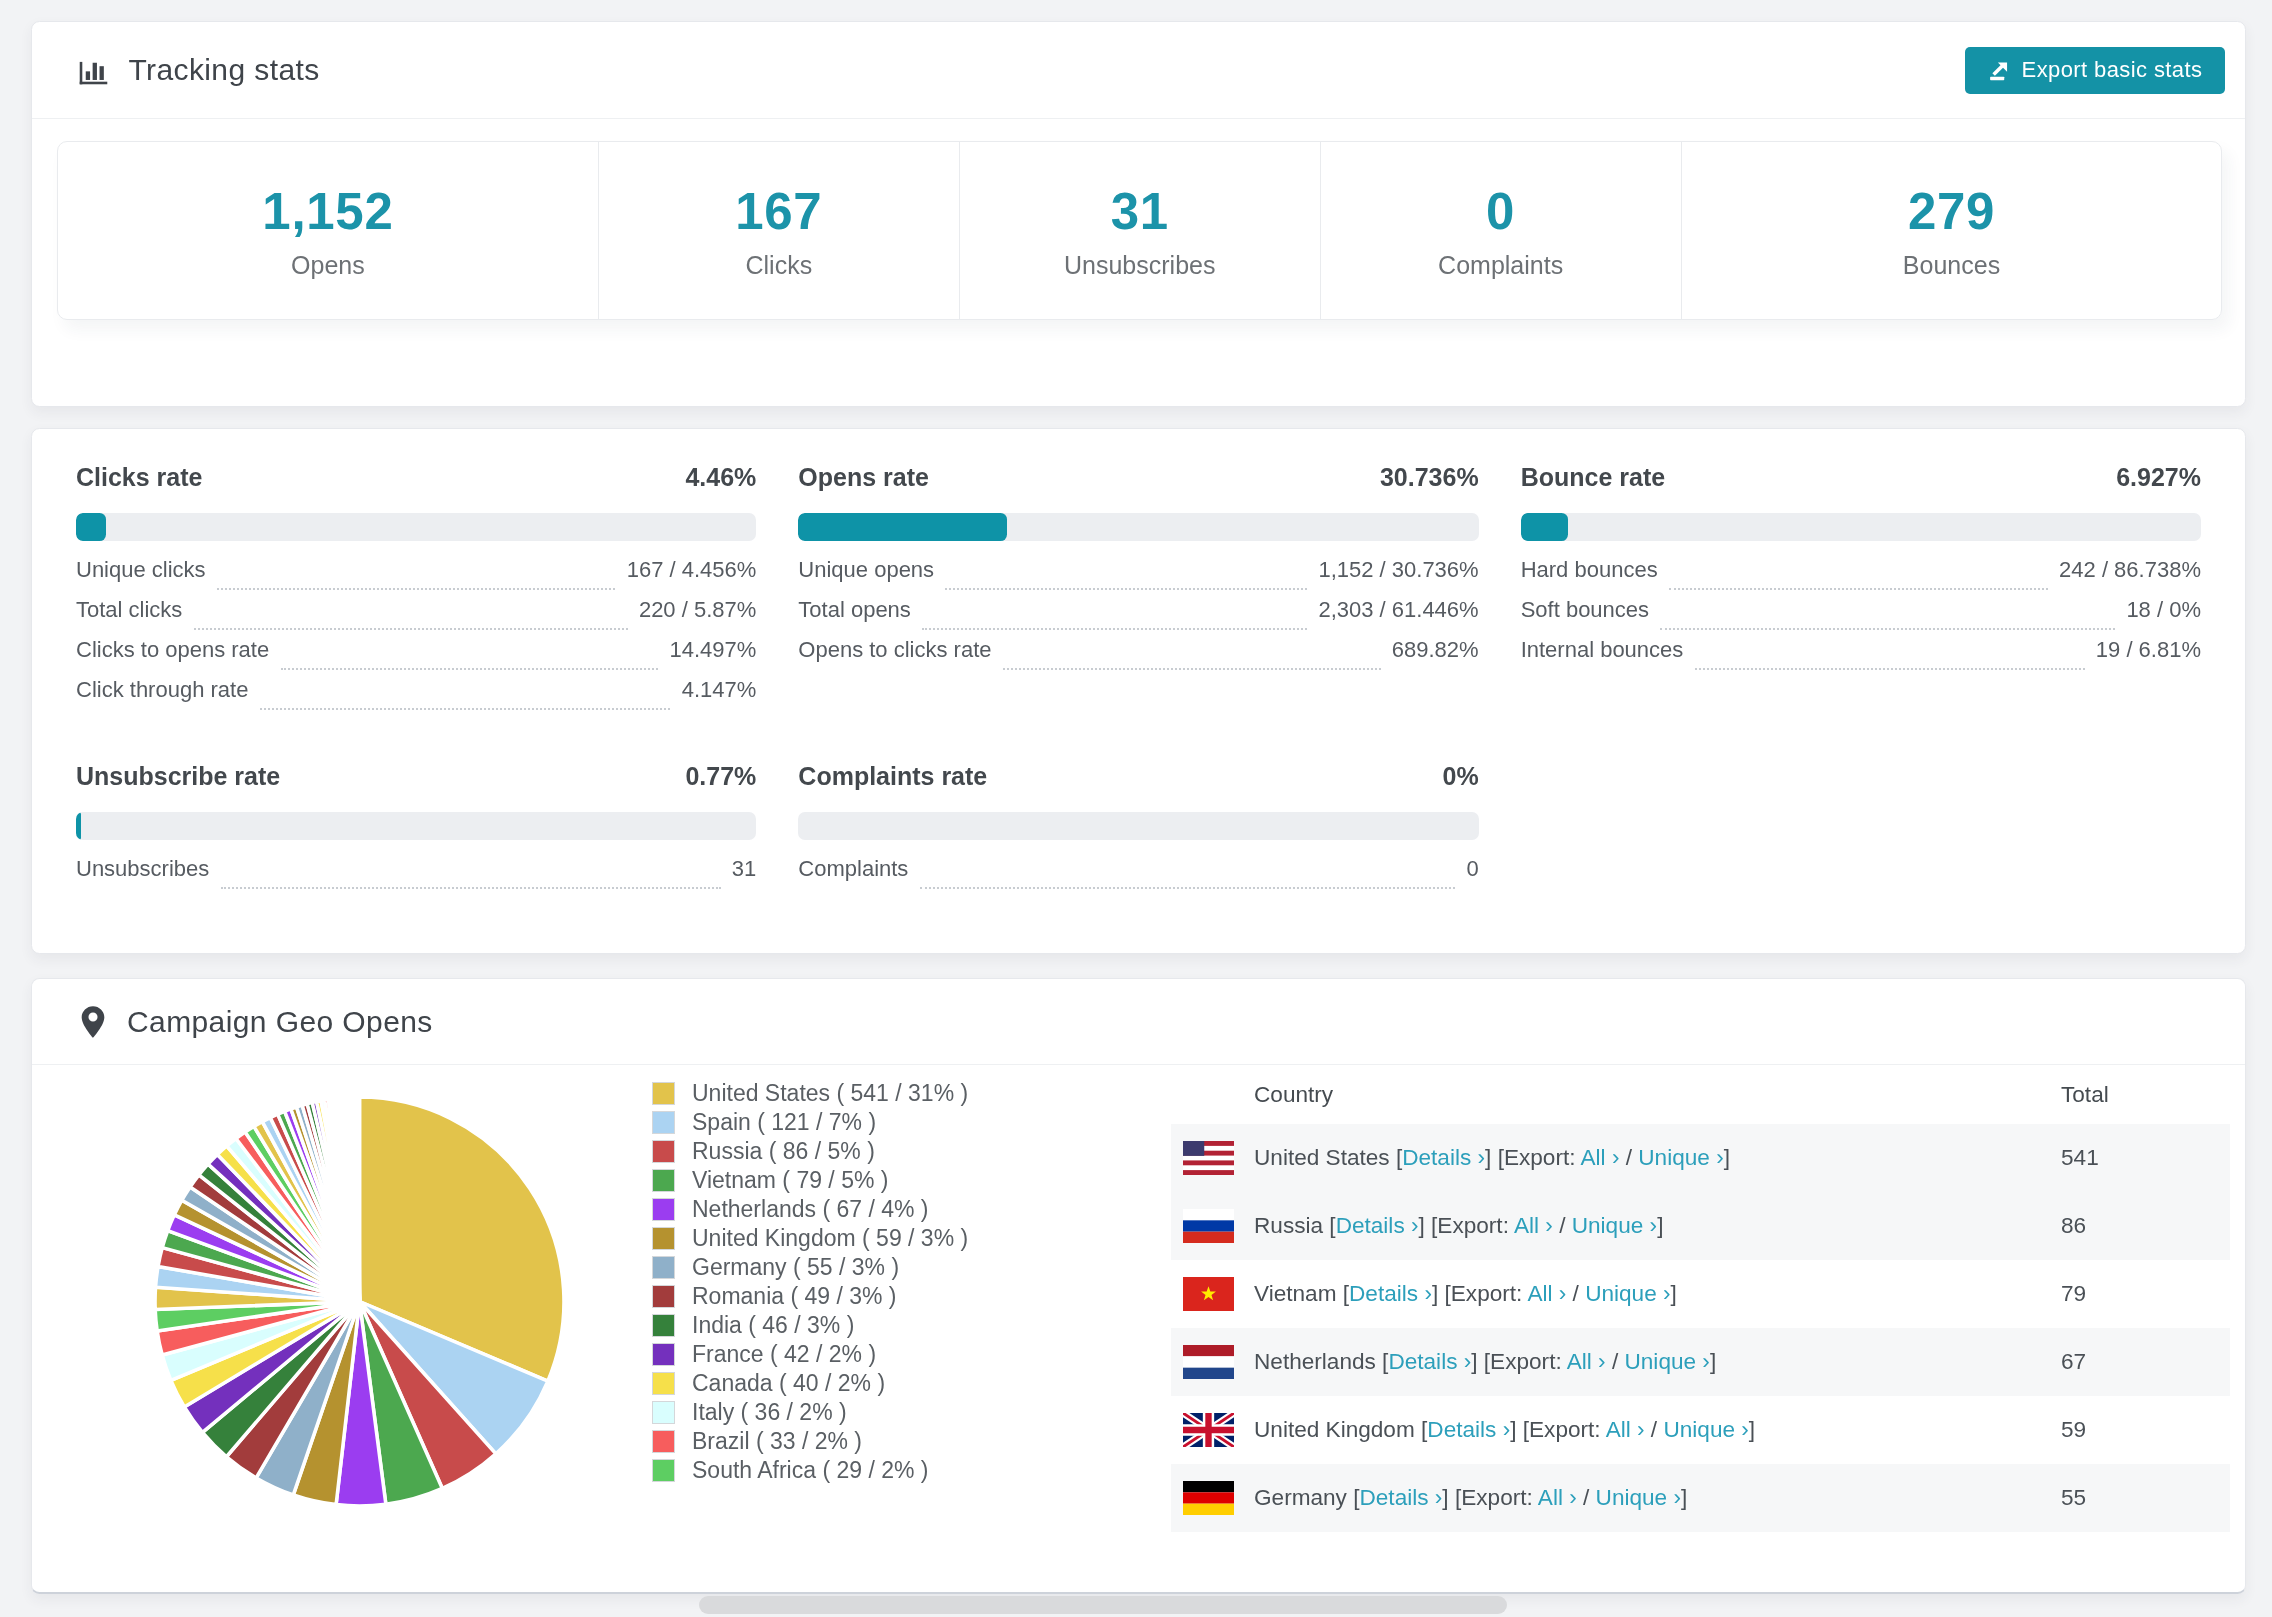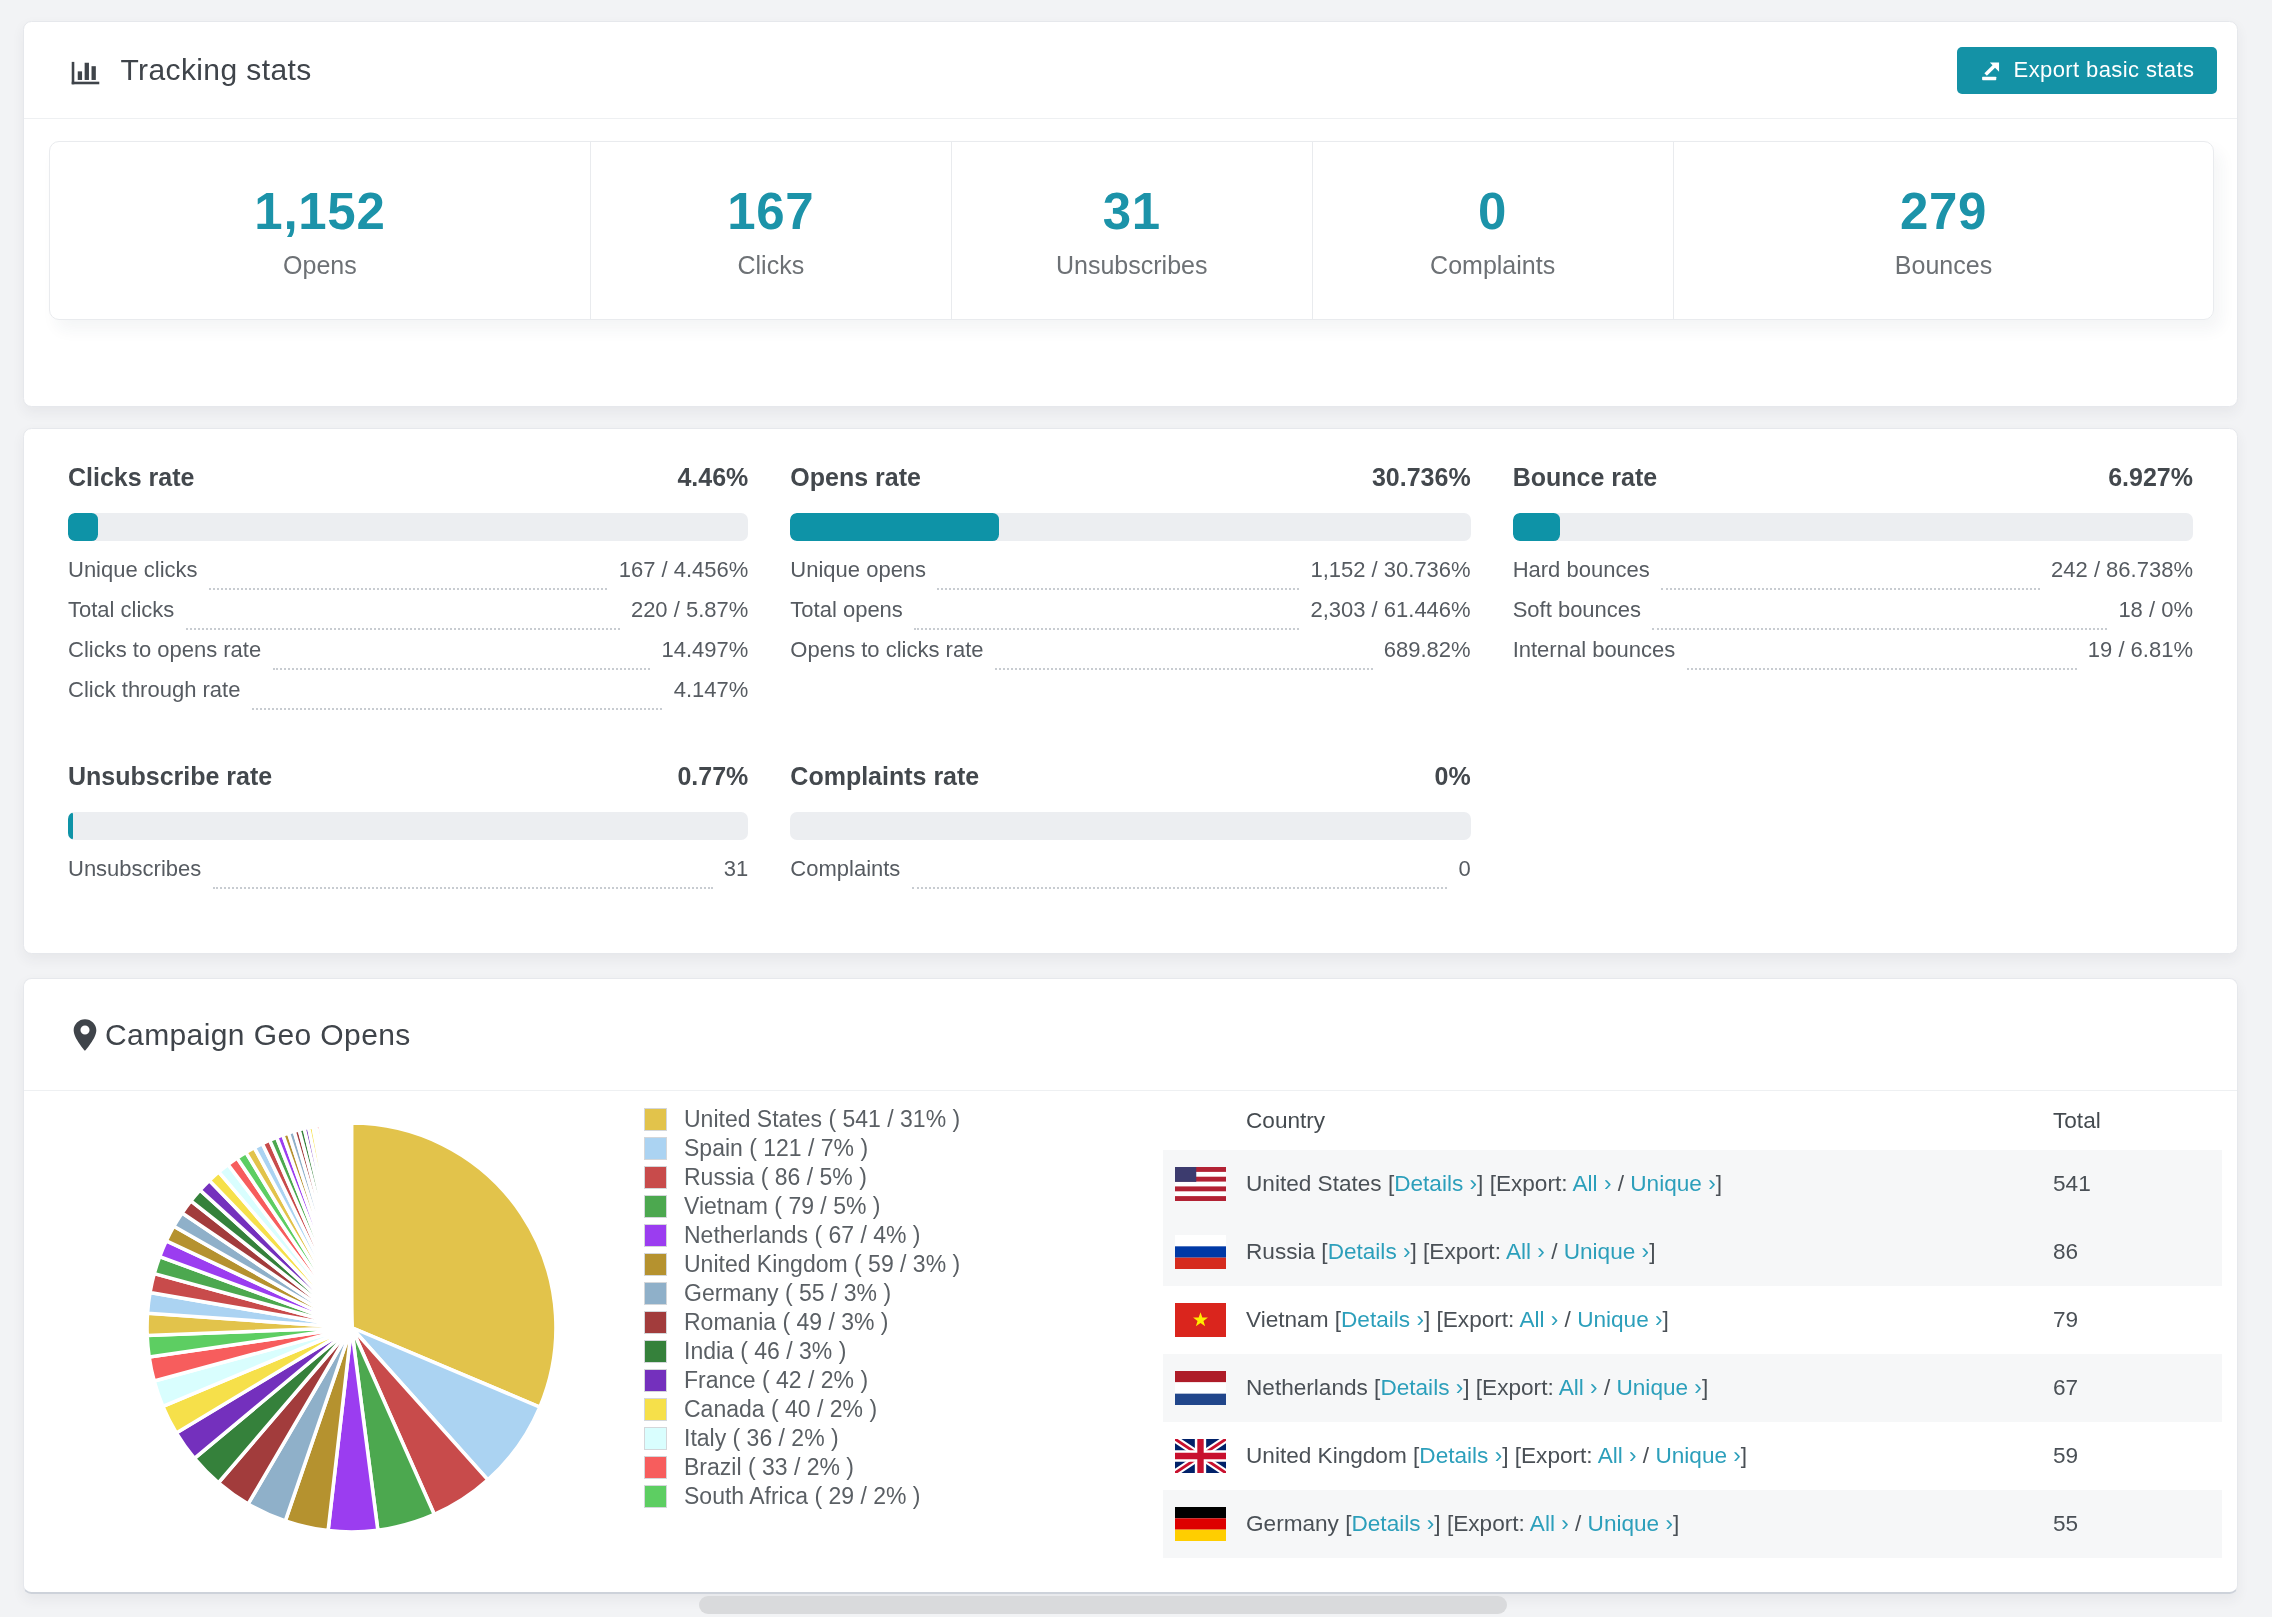--- a/index.html
+++ b/index.html
@@ -4,21 +4,21 @@
 <style>
   html,body{margin:0;padding:0;}
   body{
     width:2273px;height:1618px;position:relative;overflow:hidden;
     background:#f2f3f5;
     font-family:"Liberation Sans",sans-serif;
     color:#565b61;
     -webkit-font-smoothing:antialiased;
   }
   .card{
-    position:absolute;left:23px;width:2215px;background:#ffffff;
+    position:absolute;left:31px;width:2215px;background:#ffffff;
     border:1.4px solid #e6e8ec;border-radius:8.5px;box-sizing:border-box;
     box-shadow:0 5.6px 12.7px rgba(45,55,75,.06);
   }
   
   #card-tracking{top:21px;height:386px;}
   .card-header{
     height:97px;display:flex;align-items:center;justify-content:space-between;
     padding:0 20px 0 44px;border-bottom:1.4px solid #eef0f2;box-sizing:border-box;
   }
   .header-left{display:flex;align-items:center;gap:18.4px;}
@@ -47,21 +47,21 @@
   .rates-grid{display:grid;grid-template-columns:repeat(3,1fr);column-gap:42px;row-gap:45px;}
   .rate-head{display:flex;justify-content:space-between;align-items:baseline;
     font-size:25px;font-weight:700;color:#43484d;margin-bottom:21px;}
   .rate-bar{height:28px;background:#eceef1;border-radius:7px;overflow:hidden;}
   .rate-fill{height:100%;background:#0e93a7;border-radius:6.4px;}
   .rate-rows{margin-top:16px;}
   .rate-row{display:flex;align-items:baseline;font-size:22px;color:#565b61;height:40px;}
   .leader{flex:1;border-bottom:2.1px dotted #c8ccd1;margin:0 11.3px 7px 11.3px;align-self:flex-end;}
   
   #card-geo{top:978px;height:616px;overflow:hidden;border-bottom:2.1px solid #cdd2da;}
-  .geo-header{height:112px;display:flex;align-items:center;gap:3px;
+  .geo-header{height:86px;display:flex;align-items:center;gap:17px;
     padding-left:44px;border-bottom:1.4px solid #eef0f2;box-sizing:border-box;}
   .geo-content{display:flex;align-items:flex-start;padding-right:15.5px;}
   .pie-wrap{width:423px;height:423px;margin:25px 0 0 116px;flex:none;}
   .legend{margin:14px 0 0 81px;flex:none;width:452px;}
   .legend-item{display:flex;align-items:center;height:29px;font-size:23px;color:#5a5f64;}
   .legend-swatch{width:21px;height:21px;border:1.4px solid #d4d7da;margin-right:17px;flex:none;box-sizing:content-box;}
   .geo-table{flex:1;margin-left:67px;font-size:22.6px;color:#454b50;}
   .geo-thead{display:flex;align-items:center;height:59px;padding-left:83px;}
   .geo-th-country{width:807px;flex:none;}
   .geo-th-total{flex:none;}

